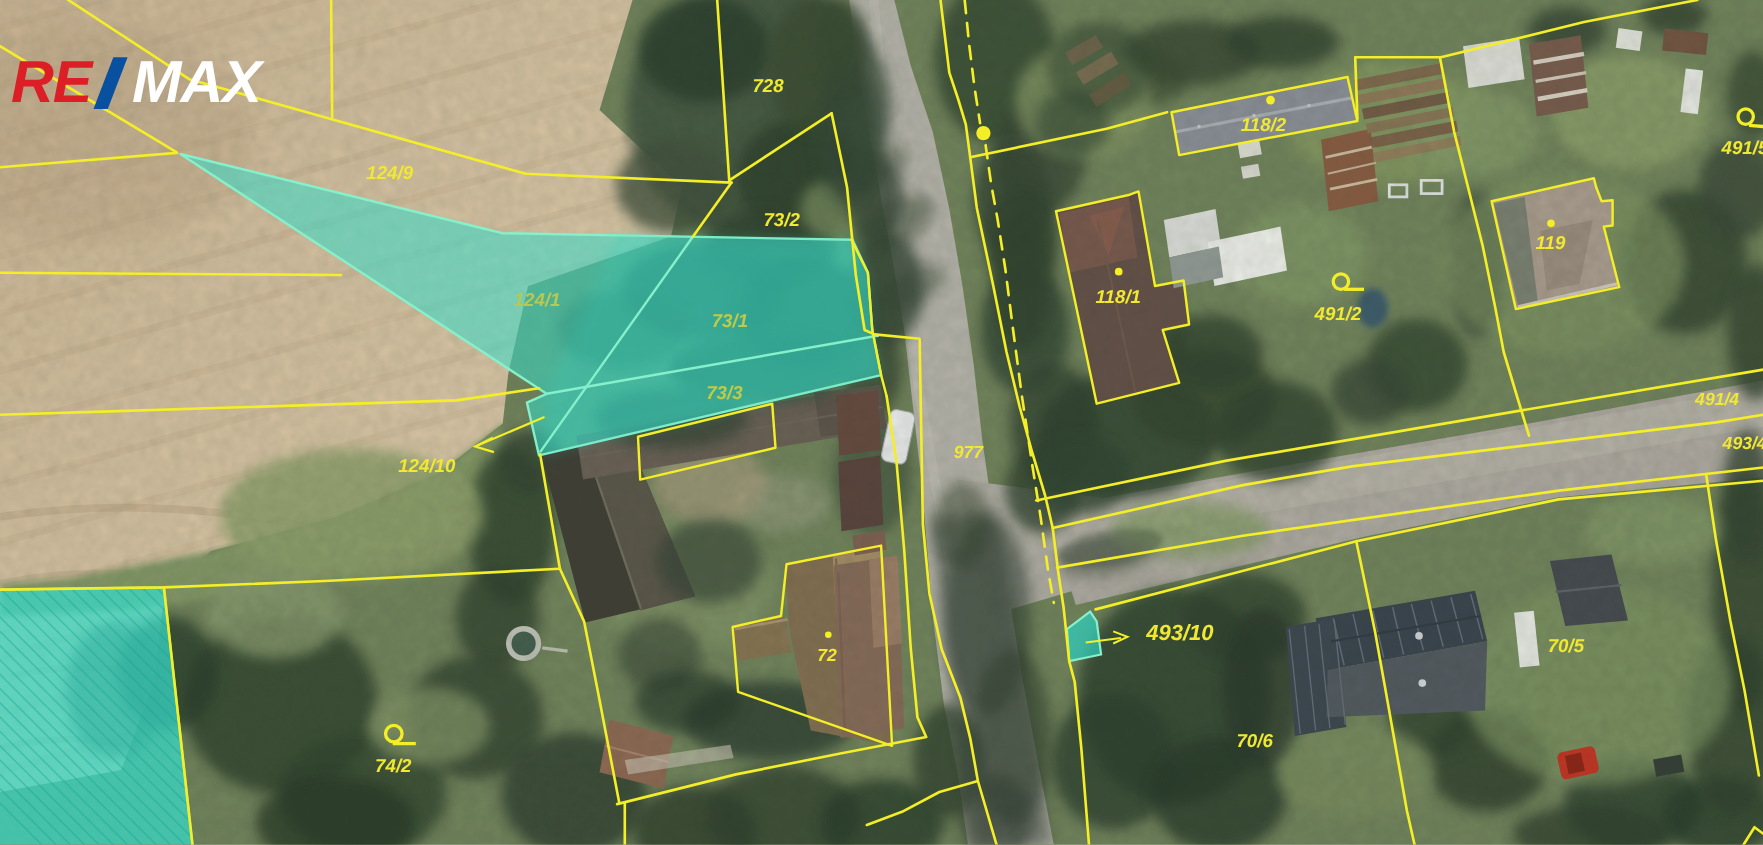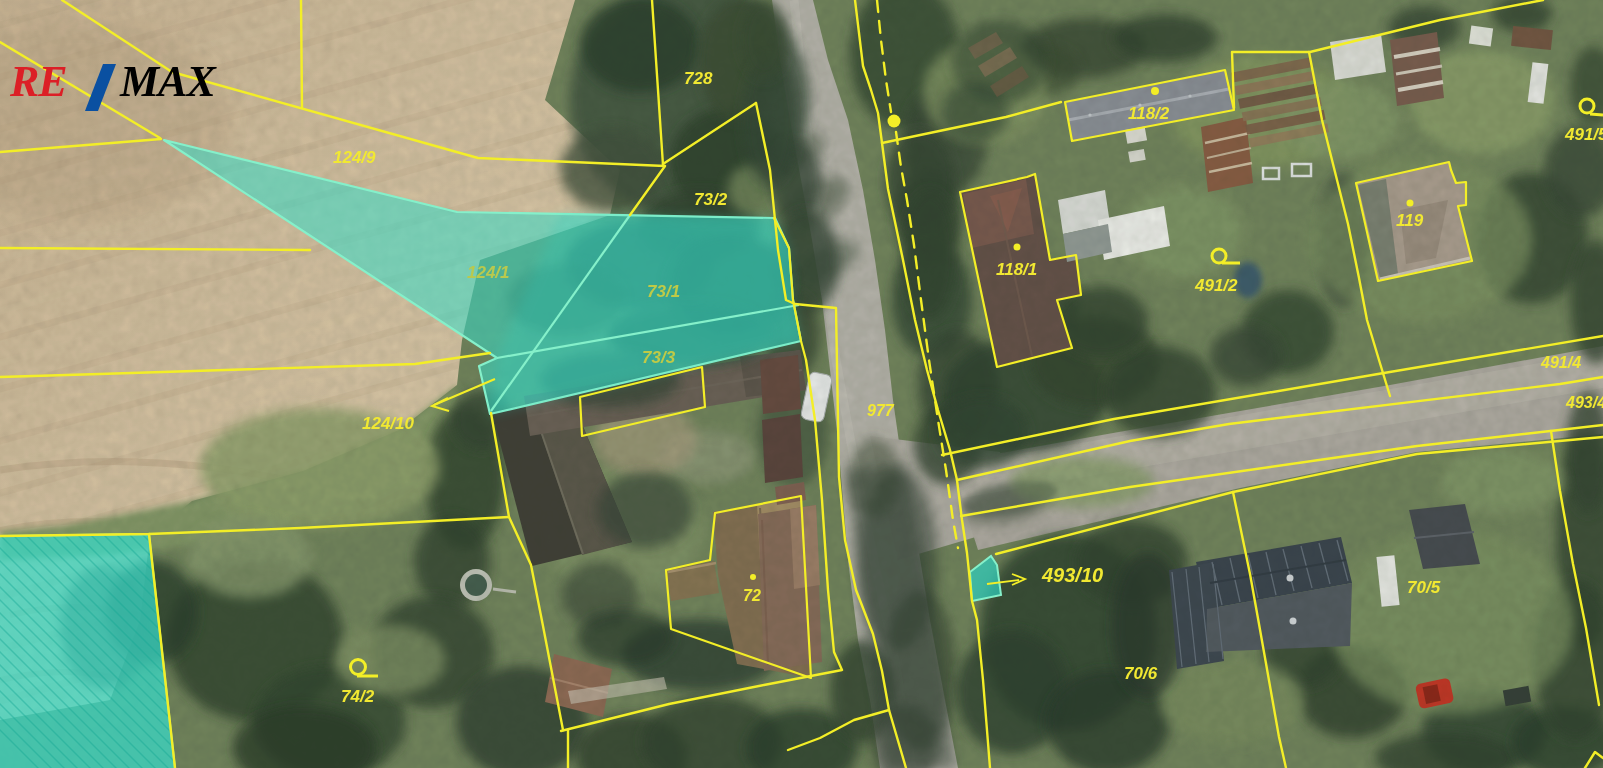--- a/index.html
+++ b/index.html
@@ -1,19 +1,19 @@
 <!DOCTYPE html>
 <html><head><meta charset="utf-8">
 <style>
 html,body{margin:0;padding:0;}
 #stage{position:relative;width:1603px;height:768px;overflow:hidden;font-family:"Liberation Sans",sans-serif;background:#6d8059;}
-#remax{position:absolute;left:10px;top:56px;font-size:44px;font-weight:bold;font-style:italic;letter-spacing:-1px;white-space:nowrap;font-family:Liberation Serif, serif;}
+#remax{position:absolute;left:10px;top:44px;font-size:54px;font-weight:bold;font-style:italic;letter-spacing:-1px;white-space:nowrap;}
 #remax .red{color:#dc1f26;}
 #remax .slash{position:absolute;left:84px;top:8px;width:13px;height:47px;background:#0a50a1;transform:skewX(-21deg);}
-#remax .max{position:absolute;left:110px;top:0px;color:#000000;}
+#remax .max{position:absolute;left:110px;top:0px;color:#ffffff;}
 </style></head>
 <body>
 <div id="stage">
 <svg width="1603" height="768" viewBox="0 0 1603 768">
 <defs>
 <filter id="b6" x="-60%" y="-60%" width="220%" height="220%">
           <feGaussianBlur stdDeviation="6"></feGaussianBlur>
         </filter>
 <filter id="b3" x="-60%" y="-60%" width="220%" height="220%">
           <feGaussianBlur stdDeviation="3"></feGaussianBlur>

